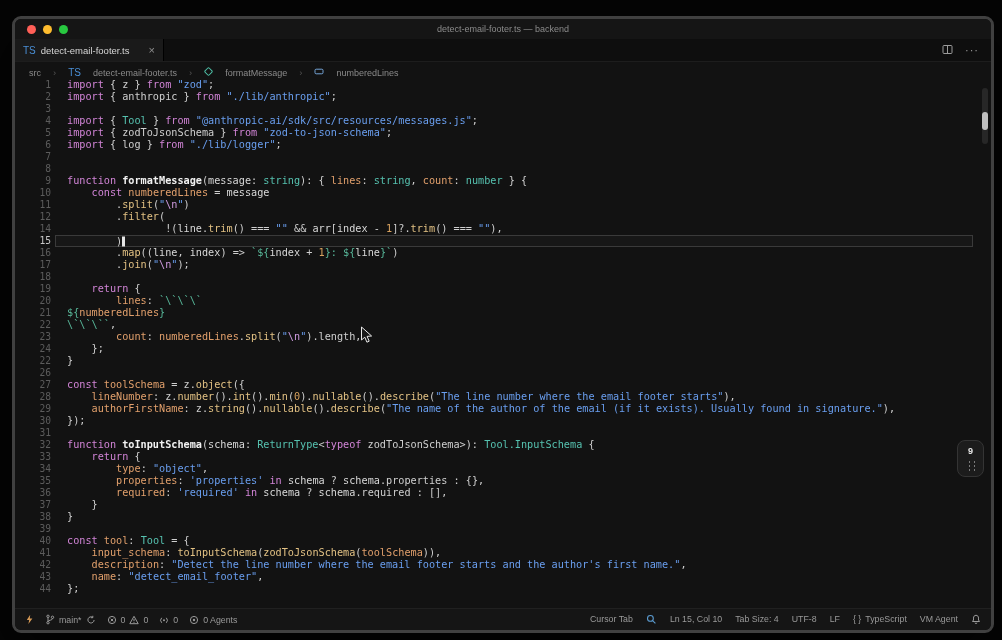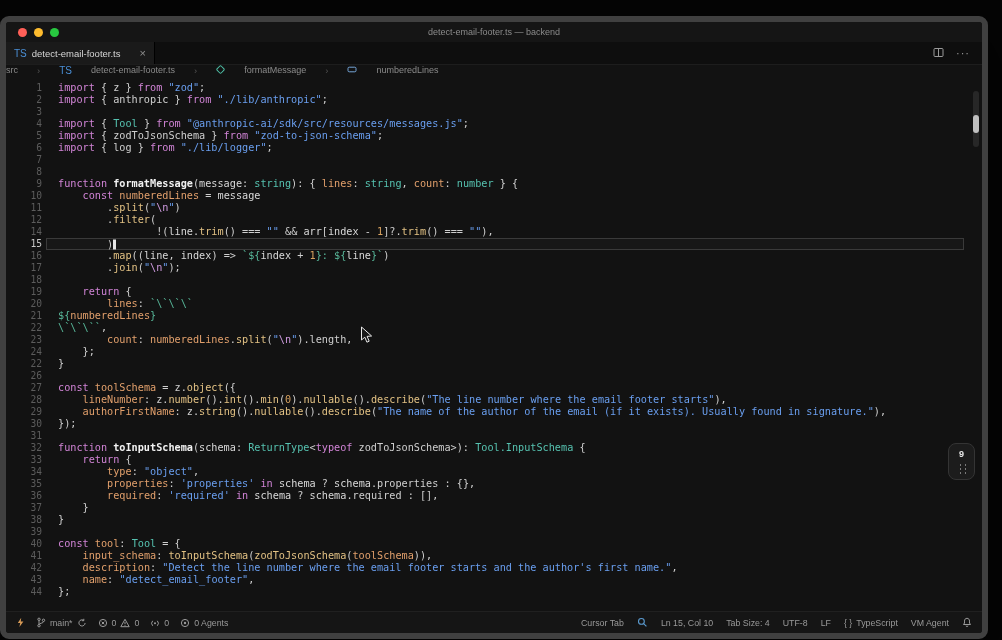--- a/index.html
+++ b/index.html
@@ -1,36 +1,36 @@
 <!DOCTYPE html>
 <html><head>
 <meta charset="utf-8">
 <style>
   html,body{margin:0;padding:0}
   body{width:1002px;height:640px;background:#050505;position:relative;overflow:hidden;
        font-family:"Liberation Sans",sans-serif;-webkit-font-smoothing:antialiased}
-  .window{position:absolute;left:0;top:16px;width:976px;height:611px;background:#121212;
-          border:6px solid #404040;border-radius:9px;box-shadow:0 20px 60px rgba(0,0,0,.75);
+  .window{position:absolute;left:12px;top:16px;width:976px;height:611px;background:#121212;
+          border:3px solid #404040;border-radius:9px;box-shadow:0 20px 60px rgba(0,0,0,.75);
           display:flex;flex-direction:column;overflow:hidden}
   
   .titlebar{flex:0 0 20px;background:#151515;position:relative;display:flex;align-items:center}
   .lights{position:absolute;left:12px;top:6px;display:flex;gap:7px}
   .light{width:9px;height:9px;border-radius:50%}
   .light.red{background:#ff5f57}.light.yellow{background:#febc2e}.light.green{background:#28c840}
   .title{margin:0 auto;font-size:9px;color:#8b8b8b}
   
   .tabbar{flex:0 0 22px;background:#0e0e0e;display:flex;align-items:stretch;border-bottom:1px solid #1d1d1d}
   .tab{width:132px;background:#1a1a1a;display:flex;align-items:center;gap:5px;padding:0 8px;
        border-right:1px solid #000;font-size:9.5px;color:#d6d6d6;cursor:default}
   .ts-icon{color:#4a8fd6;font-weight:normal;font-size:10px}
   .tab-close{margin-left:auto;color:#8f8f8f;font-size:11px;line-height:1}
   .tabbar-actions{margin-left:auto;display:flex;align-items:center;gap:12px;padding-right:12px;color:#9a9a9a}
   .more{font-size:11px;letter-spacing:1px;color:#9a9a9a}
   
-  .breadcrumb{flex:0 0 16px;display:flex;align-items:flex-start;gap:19px;
+  .breadcrumb{flex:0 0 16px;display:flex;align-items:flex-end;gap:12px;padding-left:14px;
               font-size:9px;color:#8a8a8a;background:#121212}
   .crumb-sep{color:#555;font-size:9.5px}
   
   .editor{flex:1;position:relative;background:#121212;padding-top:1px;overflow:hidden;
           font-family:"DejaVu Sans Mono","Liberation Mono",monospace;font-size:10.2px}
   .cl{display:flex;height:12px;line-height:12px;white-space:pre;padding-right:18px}
   .ln{flex:0 0 36px;text-align:right;margin-right:4px;color:#5c5c5c;font-size:9.6px}
   .lc{flex:1;padding-left:12px;position:relative}
   .cl.cur .ln{color:#c9c9c9}
   .cl.cur .lc{background:#171717;box-shadow:inset 0 0 0 1px #3a3a3a}
@@ -52,21 +52,21 @@
   .fwidget{position:absolute;right:7px;top:421px;width:25px;height:35px;background:#1c1c1c;
            border:1px solid #343434;border-radius:8px;display:flex;flex-direction:column;
            align-items:center;justify-content:center;gap:3px;z-index:5}
   .fw-badge{font-size:9px;color:#e8e8e8;font-weight:bold;line-height:1}
   .fw-dots{width:10px;height:12px;background-image:radial-gradient(#7a7a7a 0.9px,transparent 1px);
            background-size:5px 4px;background-position:1px 1px}
   
   .statusbar{flex:0 0 21px;background:#151515;border-top:1px solid #202020;display:flex;
              align-items:center;font-size:8.8px;color:#9a9a9a;padding:0 10px}
   .sb-left{display:flex;gap:11px;}
-  .sb-right{margin-left:auto;display:flex;gap:13px;align-items:center}
+  .sb-right{margin-left:auto;display:flex;gap:13px;align-items:flex-start}
   .sb-item{display:flex;align-items:center;gap:4px;cursor:default}
   .sb-item svg{display:block}
   .icon-stroke{stroke:#9a9a9a;fill:none;stroke-width:1}
   .mouse{position:absolute;left:360px;top:326px;z-index:50;pointer-events:none}
 </style>
 </head>
 <body>
 
 <div class="window">
 

